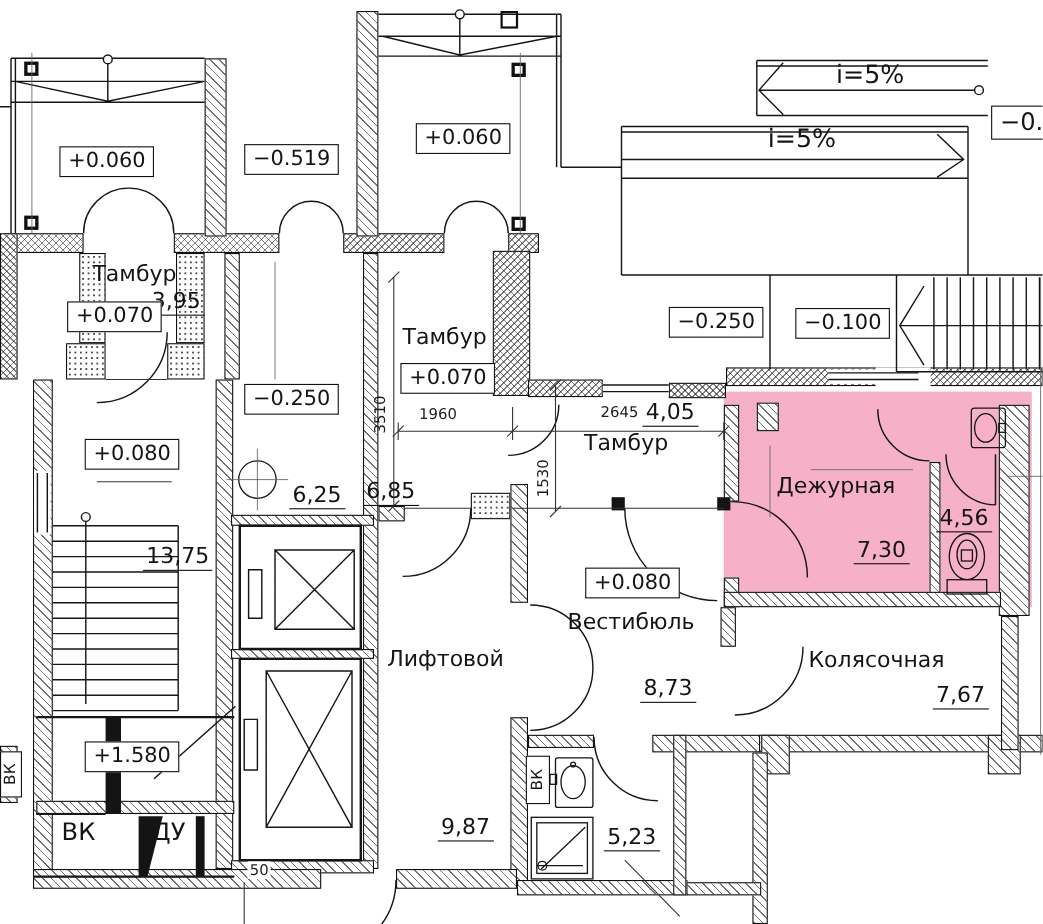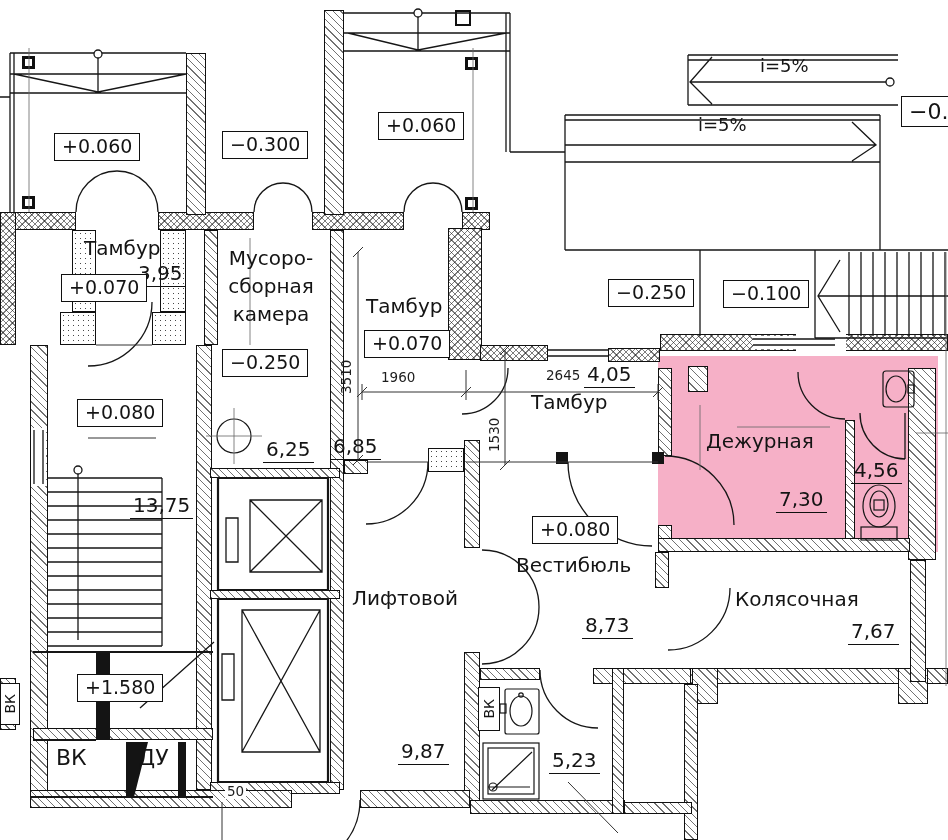--- a/index.html
+++ b/index.html
@@ -21,21 +21,21 @@
   .sqo{width:16px;height:16px;border:2.5px solid #101010;background:#fff;z-index:8}
   .pink{z-index:1}
   svg.lines{left:0;top:0;z-index:15;pointer-events:none}
   
   .elev{border:1.6px solid #101010;background:#fff;font-size:19px;line-height:1.05;
         padding:3px 7px;white-space:nowrap;z-index:30}
   .rlbl{font-size:20px;white-space:nowrap;z-index:25;line-height:1.1}
   .c{text-align:center}
   .area{font-size:20px;border-bottom:1.5px solid #101010;padding:0 3px 1px;white-space:nowrap;z-index:25}
   .dim{font-size:13.5px;color:#1d1d1d;white-space:nowrap;z-index:24}
-  .slope{font-size:18px;z-index:24}
+  .slope{font-size:23px;z-index:24}
   .vtxt{writing-mode:vertical-rl;transform:rotate(180deg)}
   .shaftbox{border:1.5px solid #101010;background:#fff;z-index:18;display:flex;
             align-items:center;justify-content:center;font-size:14px}
   .big{font-size:22px}
 </style>
 </head>
 <body>
 
 <div id="plan">
 
@@ -209,38 +209,33 @@
         <path d="M96,345 H152 M368,462 H428 M466,462 H658"></path>
         <path d="M88,438 H156"></path>
       </g>
       <g stroke="#666" stroke-width="0.8">
         <path d="M29,48 V212 M473,48 V212 M250,238 V345 M700,405 V470 M737,427 H830 M916,433 H948 M946,252 V686 M206,436 H262 M234,408 V464"></path>
       </g>
     </g>
   </svg>
 
   <div class="abs elev" style="left:54px;top:133px">+0.060</div>
-  <div class="abs elev" style="left:222px;top:131px">−0.300</div>
+  <div class="abs elev" style="left:222px;top:131px">−0.519</div>
   <div class="abs elev" style="left:378px;top:112px">+0.060</div>
   <div class="abs elev" style="left:61px;top:274px">+0.070</div>
   <div class="abs elev" style="left:222px;top:349px">−0.250</div>
   <div class="abs elev" style="left:364px;top:330px">+0.070</div>
   <div class="abs elev" style="left:608px;top:279px">−0.250</div>
   <div class="abs elev" style="left:723px;top:280px">−0.100</div>
   <div class="abs elev big" style="left:901px;top:96px;width:70px">−0.</div>
   <div class="abs elev" style="left:532px;top:516px">+0.080</div>
   <div class="abs elev" style="left:77px;top:399px">+0.080</div>
   <div class="abs elev" style="left:77px;top:674px">+1.580</div>
 
   <div class="abs rlbl" style="left:84px;top:237px">Тамбур</div>
-  <div class="abs rlbl c" style="left:208px;top:244px;width:126px;line-height:28px">
-    <div>Мусоро-</div>
-    <div>сборная</div>
-    <div>камера</div>
-  </div>
   <div class="abs rlbl" style="left:366px;top:295px">Тамбур</div>
   <div class="abs rlbl" style="left:531px;top:391px">Тамбур</div>
   <div class="abs rlbl" style="left:706px;top:430px">Дежурная</div>
   <div class="abs rlbl" style="left:516px;top:554px">Вестибюль</div>
   <div class="abs rlbl" style="left:735px;top:588px">Колясочная</div>
   <div class="abs rlbl c" style="left:332px;top:584px;width:146px;line-height:28px">
     <div>Лифтовой</div>
   </div>
   <div class="abs rlbl big" style="left:56px;top:746px">ВК</div>
   <div class="abs rlbl big" style="left:138px;top:746px">ДУ</div>

